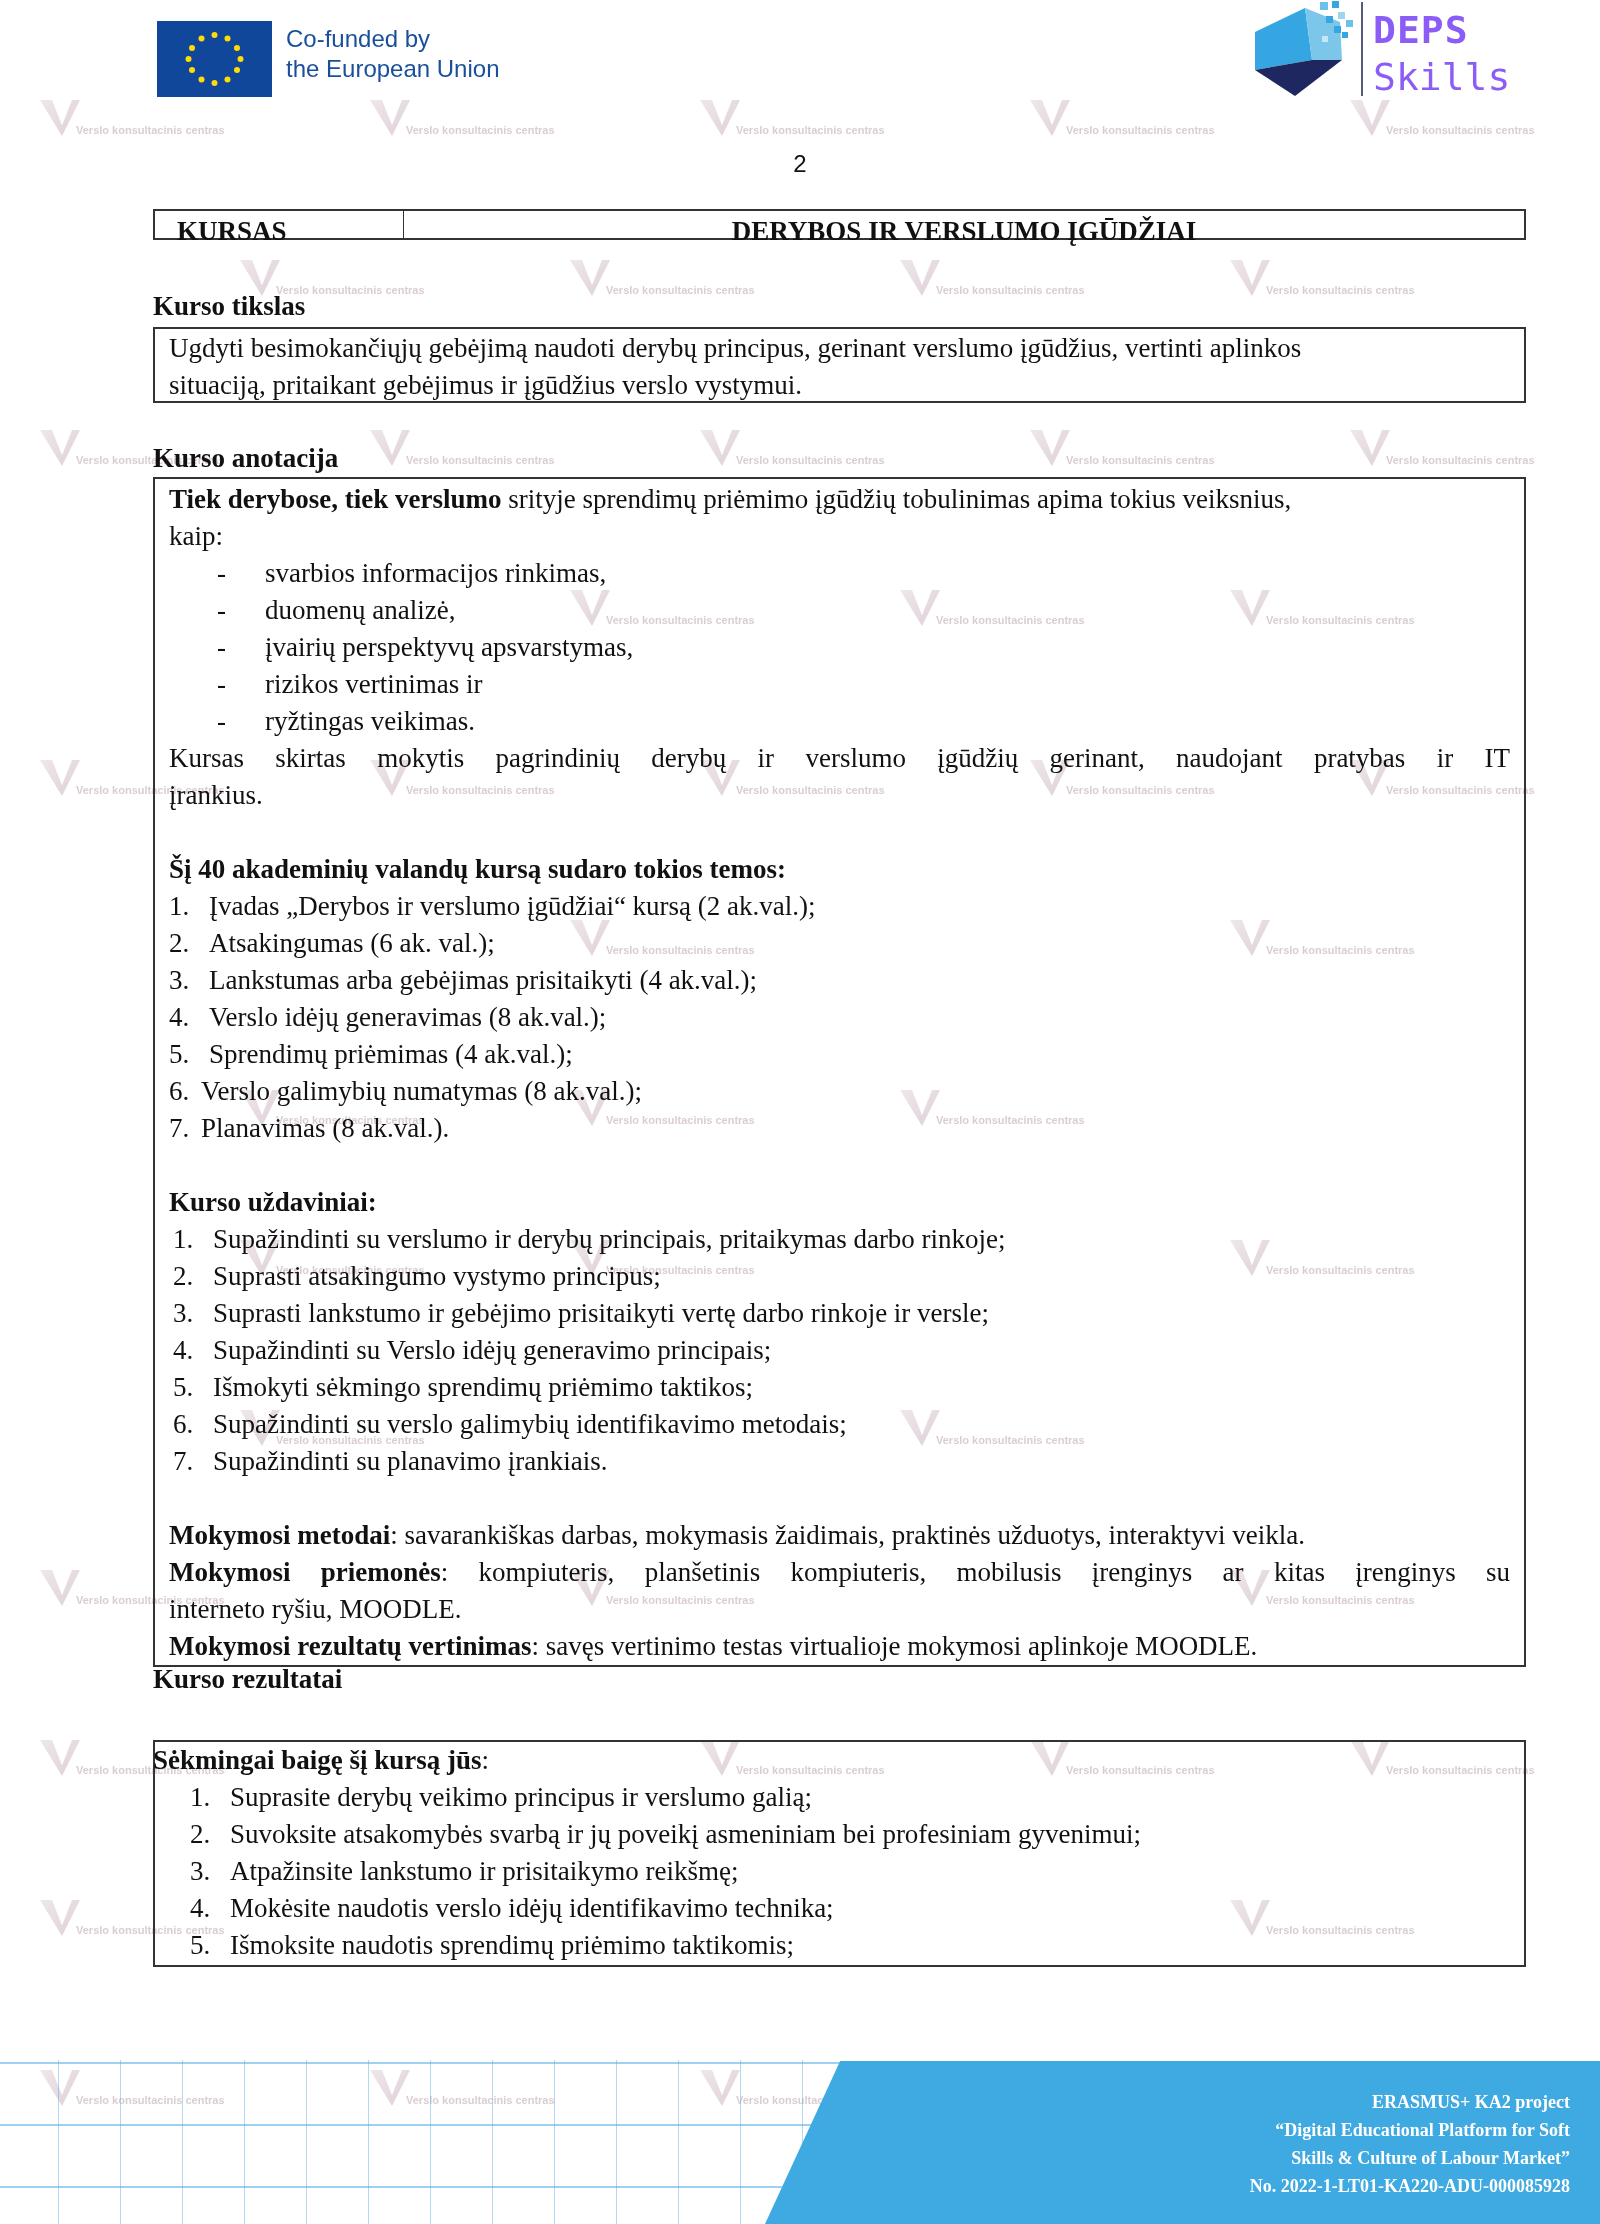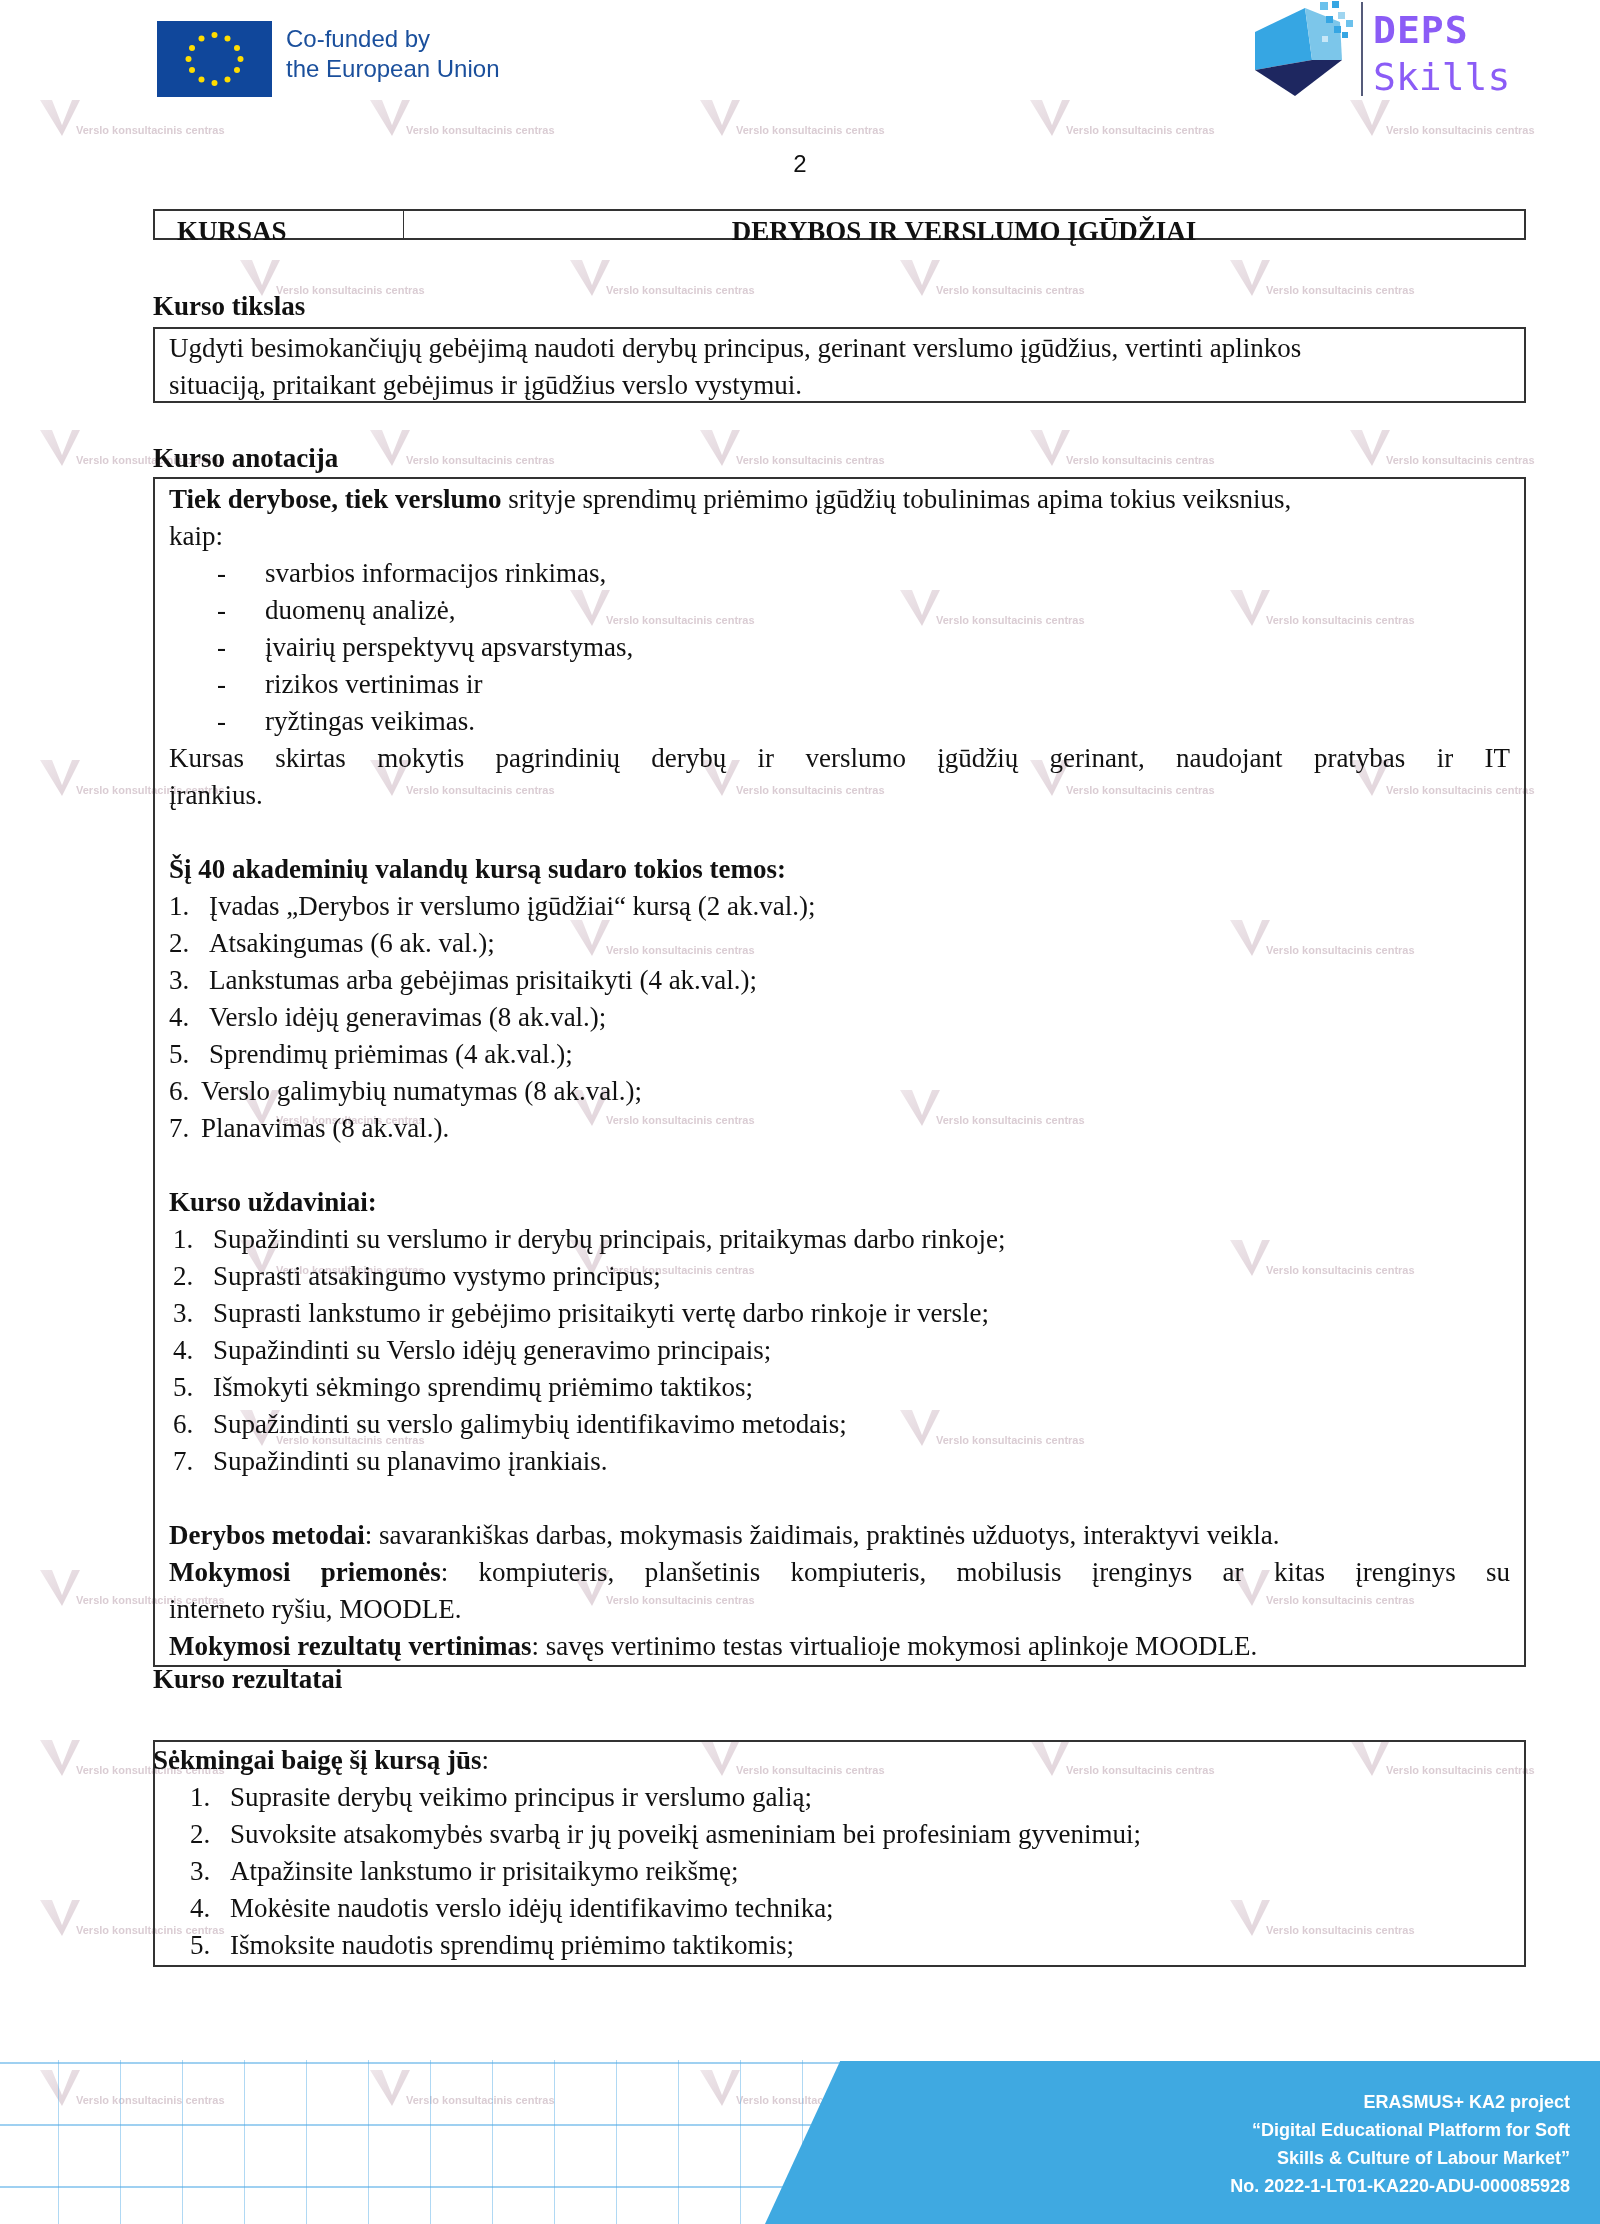--- a/index.html
+++ b/index.html
@@ -37,21 +37,21 @@
   .num-list li { display:flex; }
   .num-list li .n { display:inline-block; min-width:40px; }
   .footer-grid { position:absolute; left:0; top:2060px; width:860px; height:164px;
      background-image:
        linear-gradient(to right, rgba(80,170,230,0.45) 1px, transparent 1px),
        linear-gradient(to bottom, rgba(80,170,230,0.55) 2px, transparent 2px);
      background-size:62px 100%, 100% 62px; background-position:58px 0, 0 64px; }
   .footer-band { position:absolute; left:765px; top:2061px; width:835px; height:163px; background:#3fa9e1;
                  clip-path:polygon(9% 0,100% 0,100% 100%,0 100%); }
   .footer-text { position:absolute; right:30px; top:2088px; text-align:right; color:#fff;
-                 font-family:Liberation Sans, sans-serif; font-weight:bold; font-size:18px; line-height:28px; }
+                 font-family:Liberation Serif, serif; font-weight:bold; font-size:18px; line-height:28px; }
 </style>
 </head>
 <body>
 
 <div>
   <div class="wm" style="left:40px;top:100px"><span class="v"></span><span>Verslo konsultacinis centras</span></div>
   <div class="wm" style="left:370px;top:100px"><span class="v"></span><span>Verslo konsultacinis centras</span></div>
   <div class="wm" style="left:700px;top:100px"><span class="v"></span><span>Verslo konsultacinis centras</span></div>
   <div class="wm" style="left:1030px;top:100px"><span class="v"></span><span>Verslo konsultacinis centras</span></div>
   <div class="wm" style="left:1350px;top:100px"><span class="v"></span><span>Verslo konsultacinis centras</span></div>
@@ -224,21 +224,21 @@
     <li>
         <span class="n">6.</span>
         <span>Supažindinti su verslo galimybių identifikavimo metodais;</span>
       </li>
     <li>
         <span class="n">7.</span>
         <span>Supažindinti su planavimo įrankiais.</span>
       </li>
   </ul>
   <div style="height:37px"></div>
-  <div><span class="b">Derybos metodai</span><span>: savarankiškas darbas, mokymasis žaidimais, praktinės užduotys, interaktyvi veikla.</span></div>
+  <div><span class="b">Mokymosi metodai</span><span>: savarankiškas darbas, mokymasis žaidimais, praktinės užduotys, interaktyvi veikla.</span></div>
   <div style="text-align:justify;text-align-last:justify"><span class="b">Mokymosi priemonės</span><span>: kompiuteris, planšetinis kompiuteris, mobilusis įrenginys ar kitas įrenginys su</span></div>
   <div>interneto ryšiu, MOODLE.</div>
   <div><span class="b">Mokymosi rezultatų vertinimas</span><span>: savęs vertinimo testas virtualioje mokymosi aplinkoje MOODLE.</span></div>
 </div>
 
 <div class="sec-h" style="top:1664px">Kurso rezultatai</div>
 <div class="box txt" style="left:153px;top:1740px;width:1373px;height:227px;padding:0 0">
   <div style="margin-left:-2px"><span class="b">Sėkmingai baigę šį kursą jūs</span><span>:</span></div>
   <ul class="num-list" style="padding-left:35px">
     <li>

